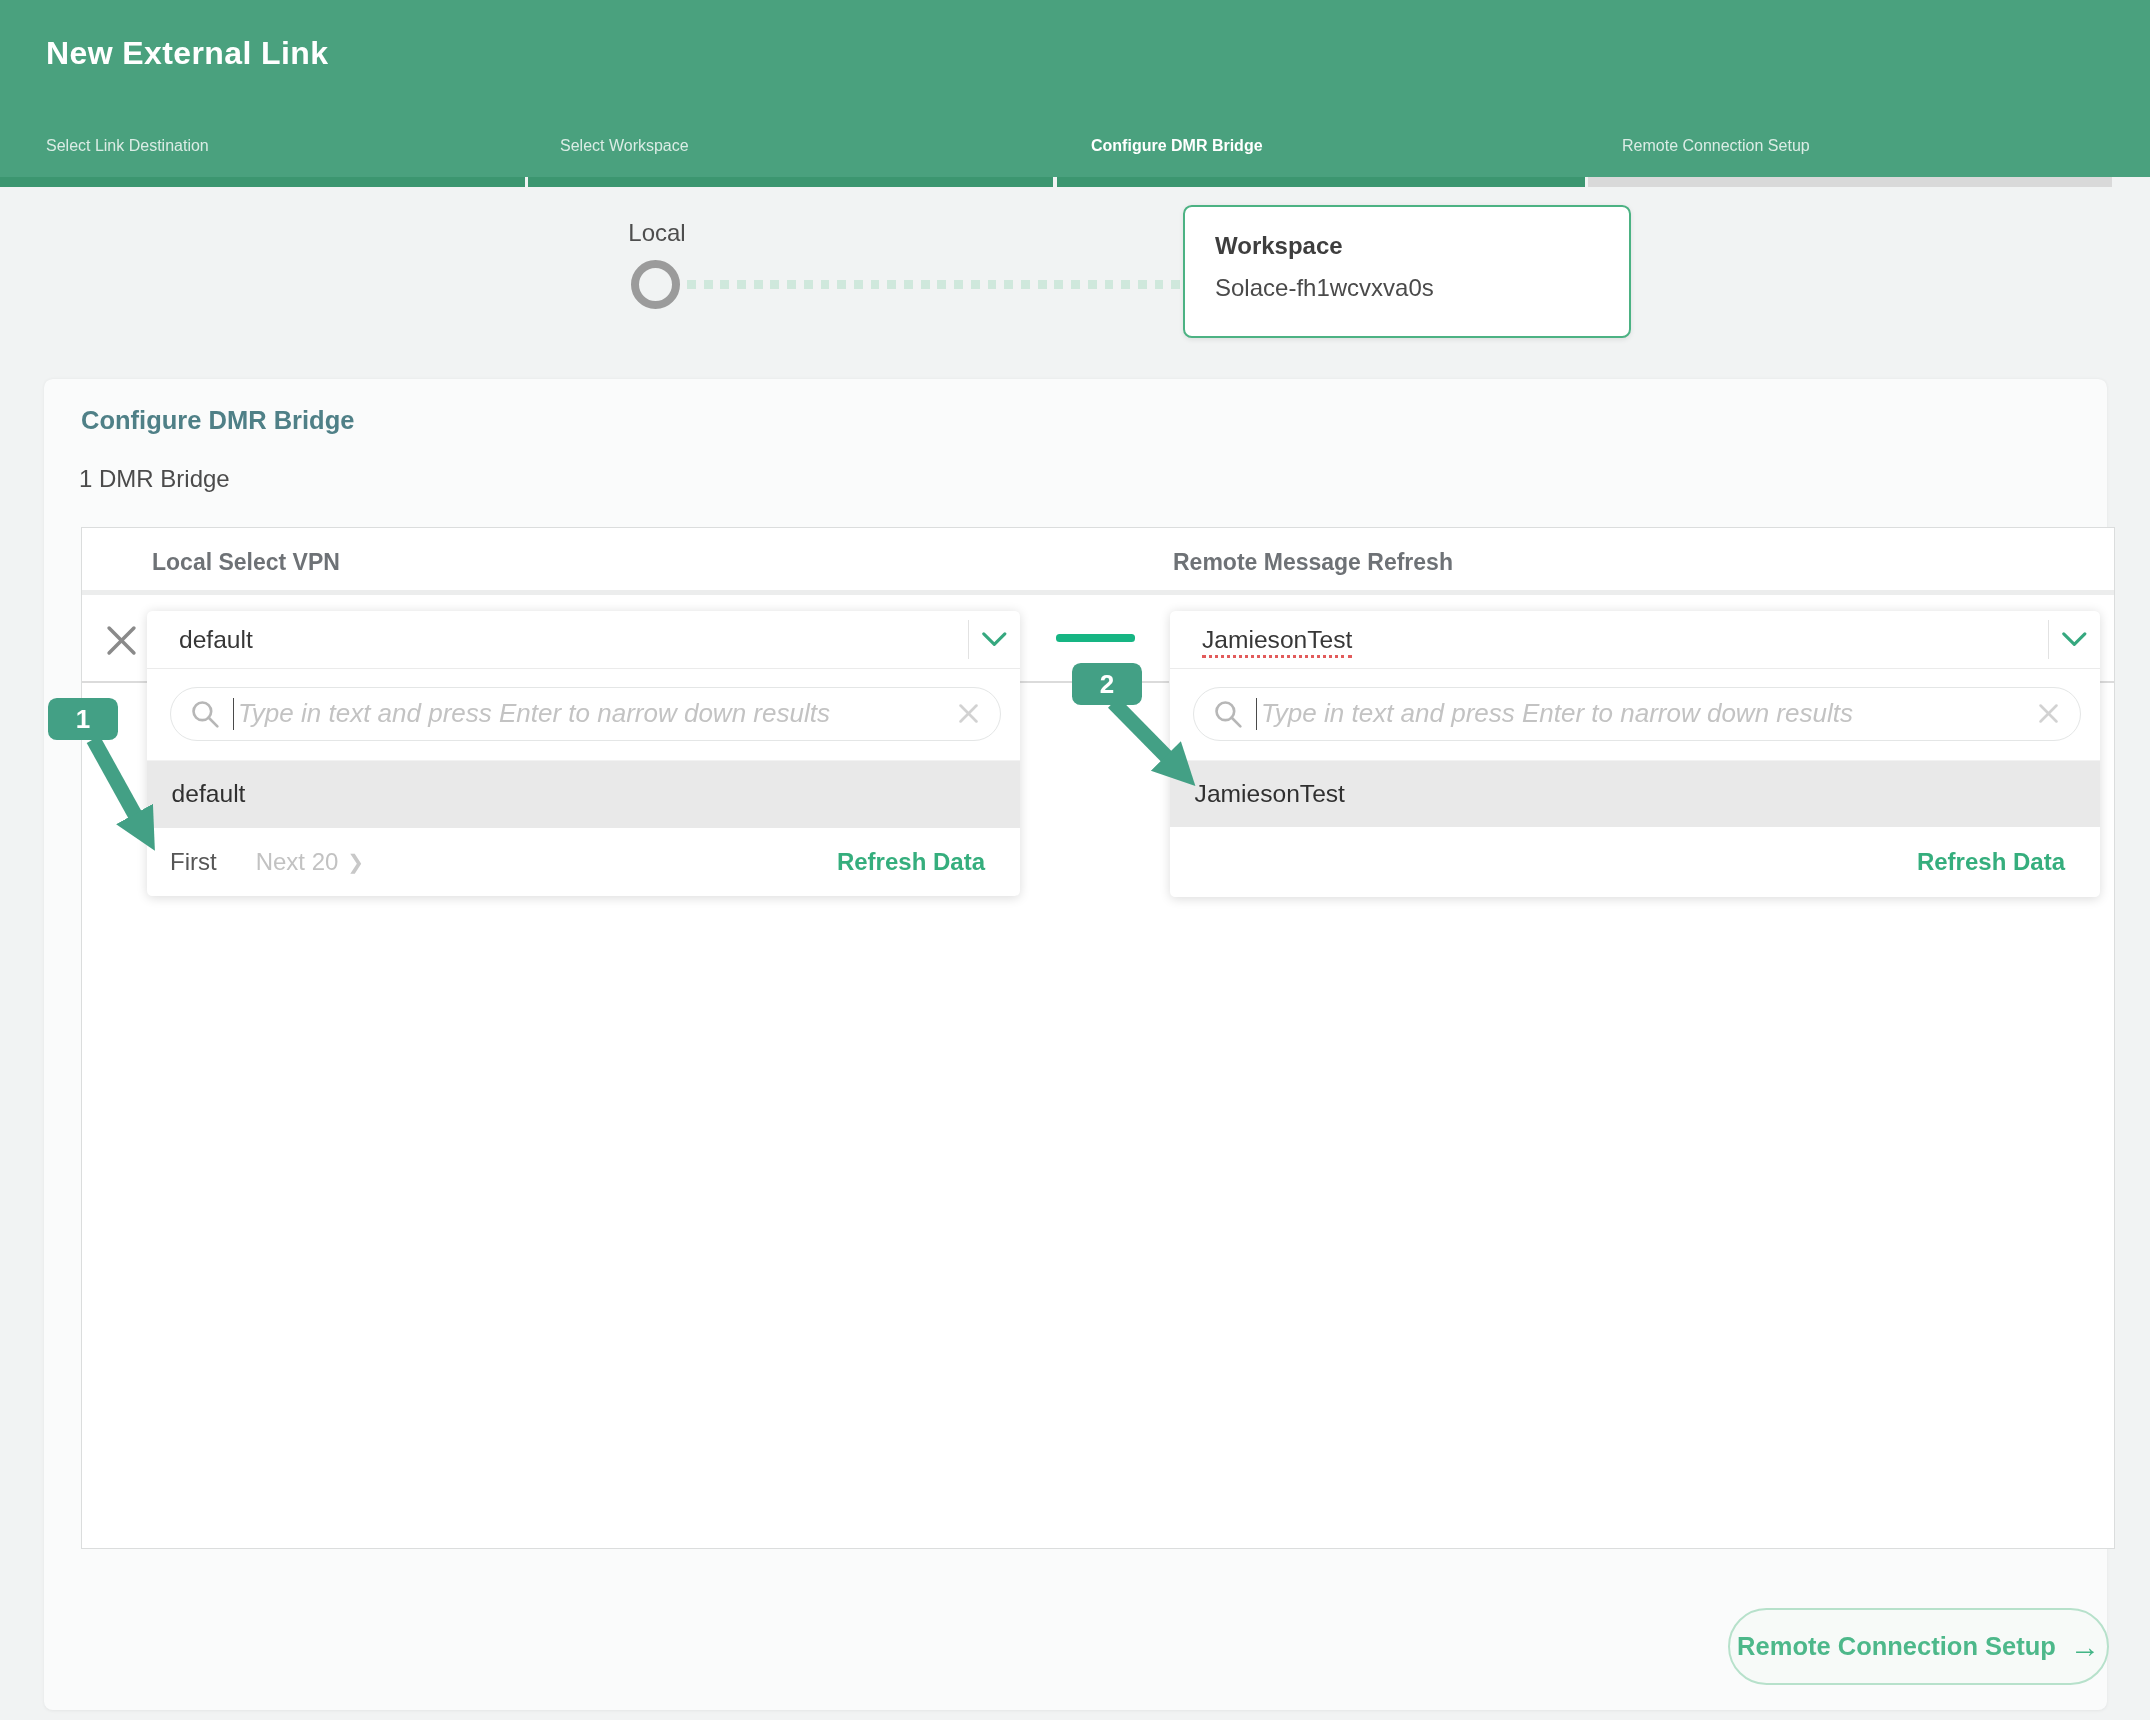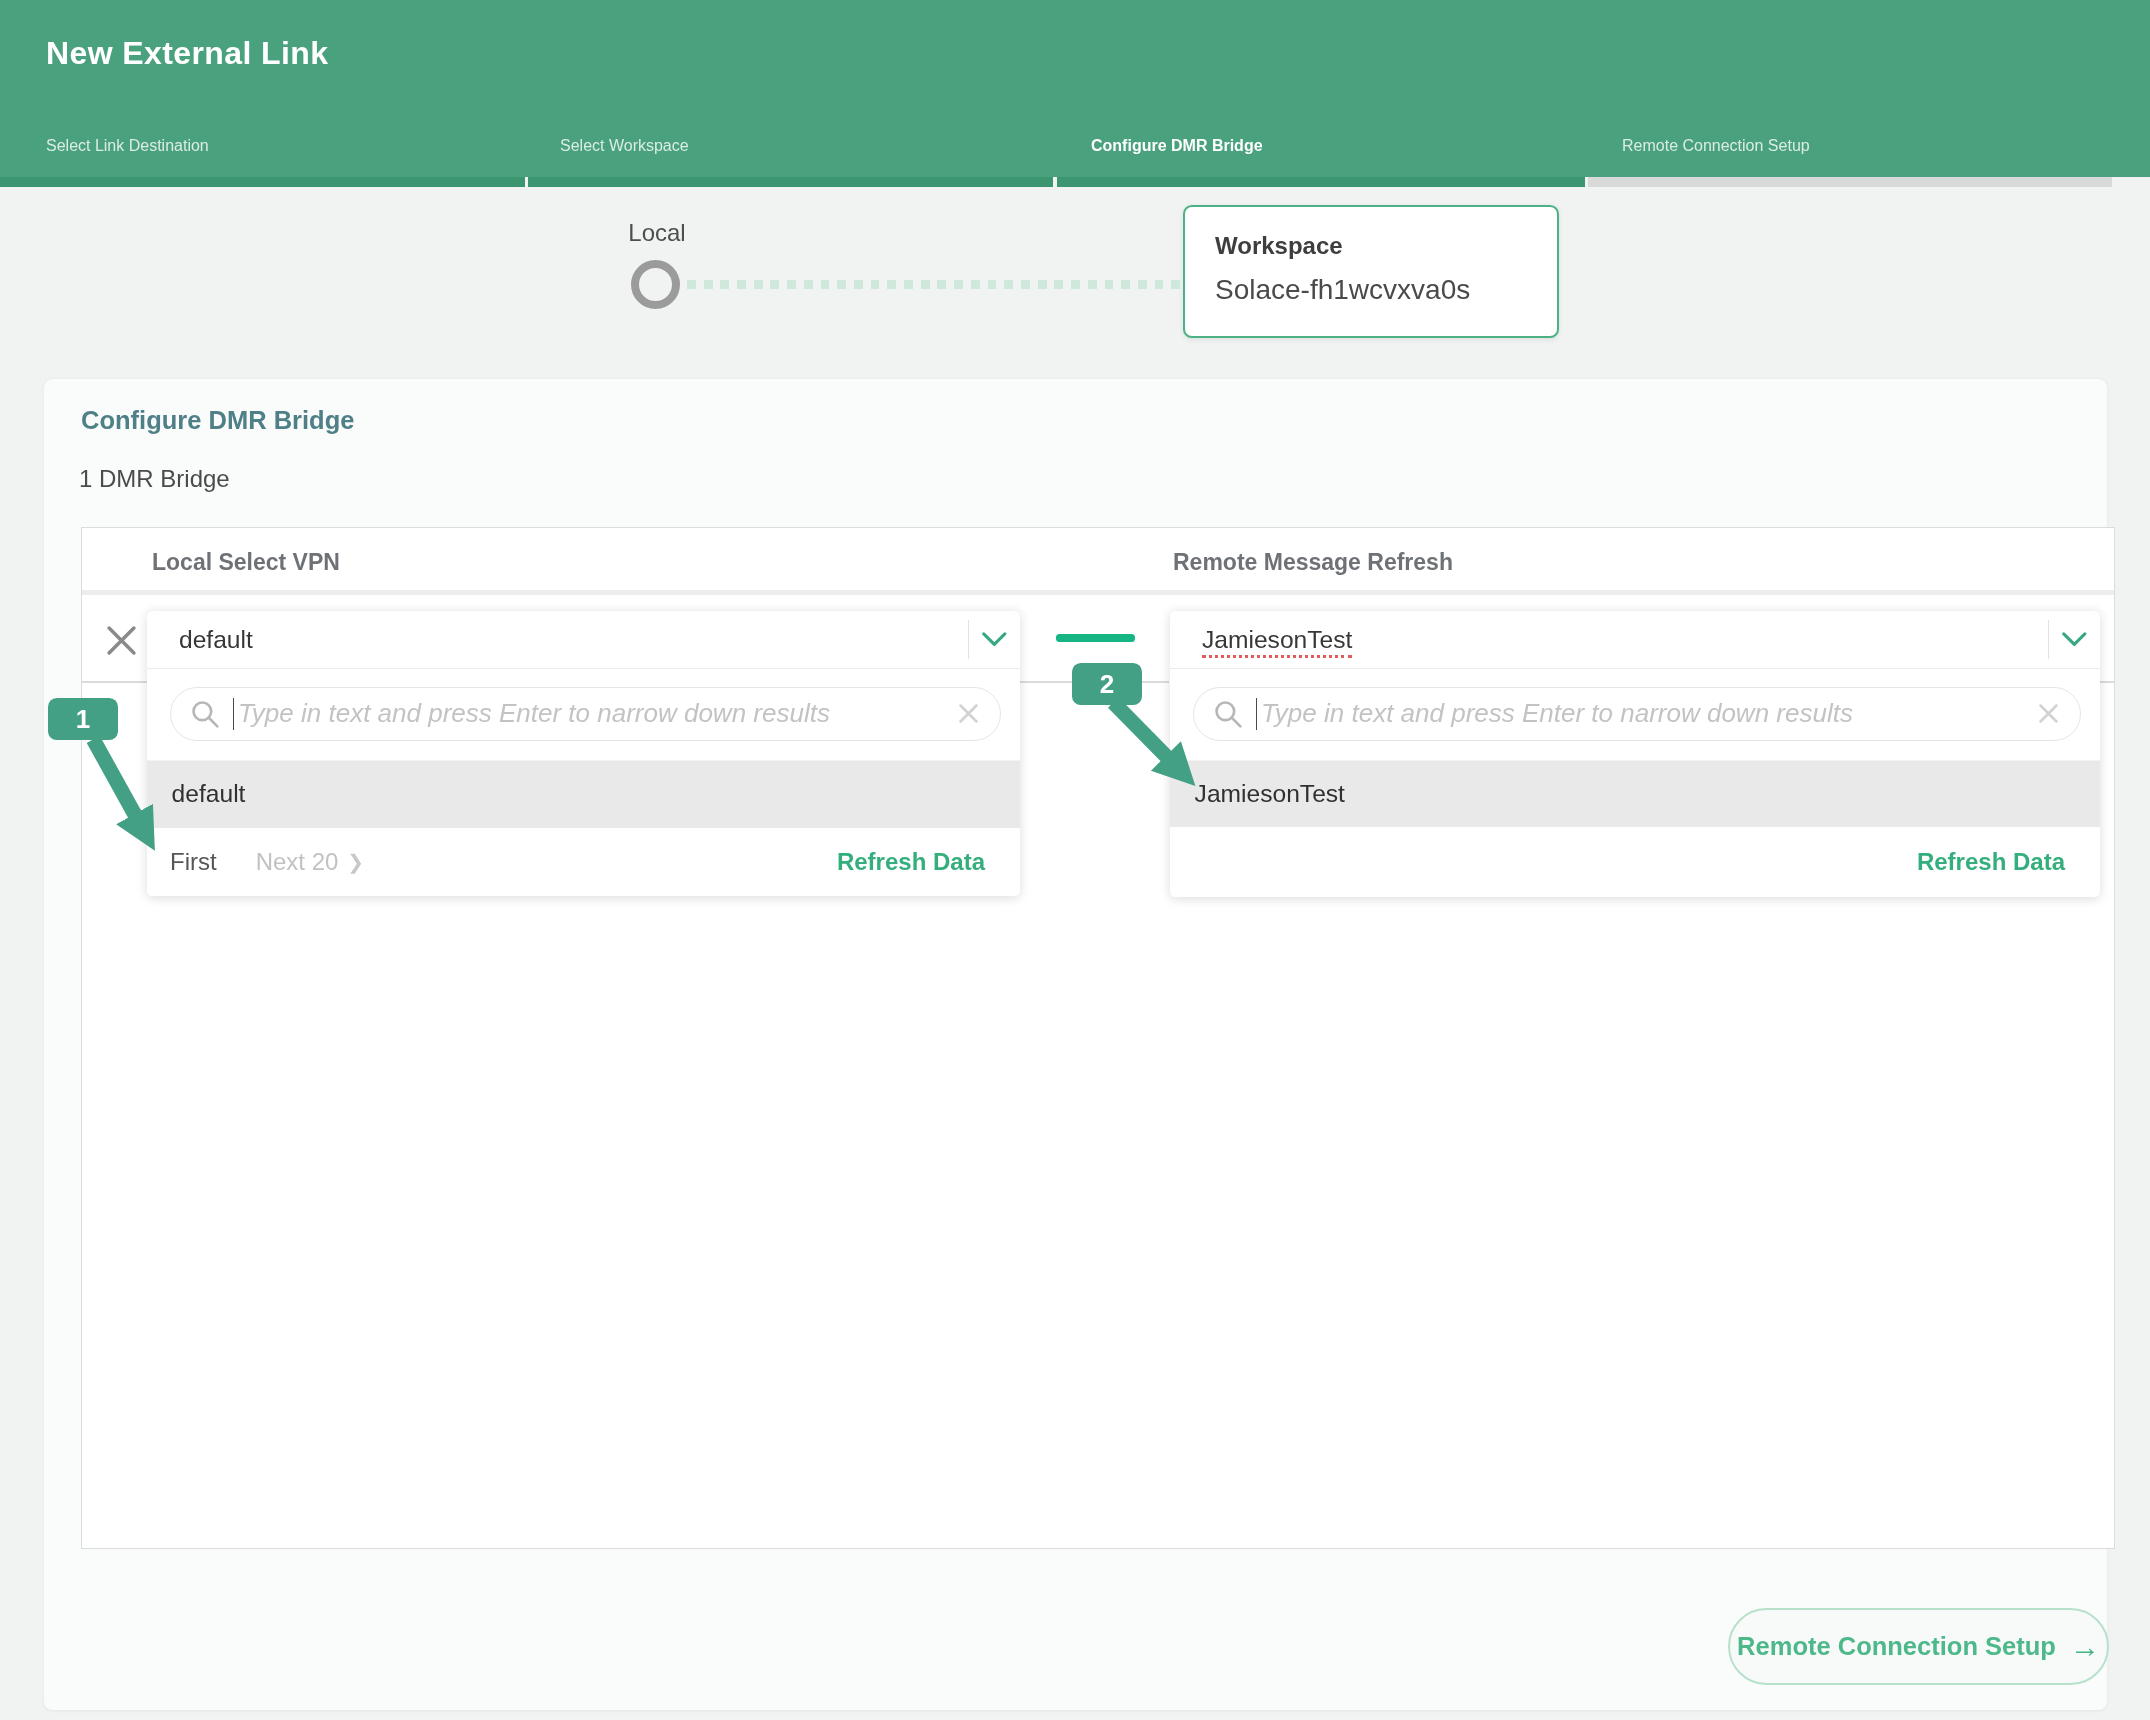--- a/index.html
+++ b/index.html
@@ -17,24 +17,24 @@
   .seg-green { background:#3C9670; }
   .seg-gray  { background:#D9D9D9; }
   .s1 { left:0; width:525px; } .s2 { left:528px; width:525px; }
   .s3 { left:1057px; width:528px; } .s4 { left:1588px; width:524px; }
 
   
   .local-label { position:absolute; left:606px; top:219px; width:102px; text-align:center; font-size:24px; color:#4E4E4E; }
   .local-circle { position:absolute; left:631px; top:260px; width:49px; height:49px; border:8.8px solid #9B9B9B; border-radius:50%; background:transparent; }
   .dotted-line { position:absolute; left:687px; top:280px; width:495px; height:8.8px;
                  background:repeating-linear-gradient(90deg,#CFE8DC 0 8.8px, transparent 8.8px 16.7px); }
-  .workspace-card { position:absolute; left:1183px; top:205px; width:376px; height:133px; background:#FFFFFF;
+  .workspace-card { position:absolute; left:1183px; top:205px; width:448px; height:133px; background:#FFFFFF;
                     border:2.6px solid #4CB283; border-radius:8.8px; box-shadow:0 1.8px 5.3px rgba(0,0,0,.08); padding:24.6px 30px; }
   .workspace-title { font-size:24px; font-weight:bold; color:#3E3E3E; }
-  .workspace-name  { font-size:28px; color:#4A4A4A; margin-top:14px; }
+  .workspace-name  { font-size:24px; color:#4A4A4A; margin-top:14px; }
 
   
   .config-card { position:absolute; left:44px; top:379px; width:2063px; height:1331px; background:#FAFBFB;
                  border-radius:8.8px; box-shadow:0 0.9px 3.5px rgba(0,0,0,.06); }
   .section-heading { position:absolute; left:81px; top:406px; font-size:25.5px; font-weight:bold; color:#4F8087; }
   .bridge-count { position:absolute; left:79px; top:465px; font-size:24px; color:#4B4B4B; }
   .bridge-table { position:absolute; left:81px; top:527px; width:2034px; height:1022px; background:#FFFFFF; border:0.9px solid #DBDDDD; }
   .table-header { position:relative; height:67px; border-bottom:5.3px solid #ECEDED; }
   .col-head { position:absolute; top:21px; font-size:23px; font-weight:bold; color:#6E7276; }
   .col-local { left:70px; } .col-remote { left:1091px; }

